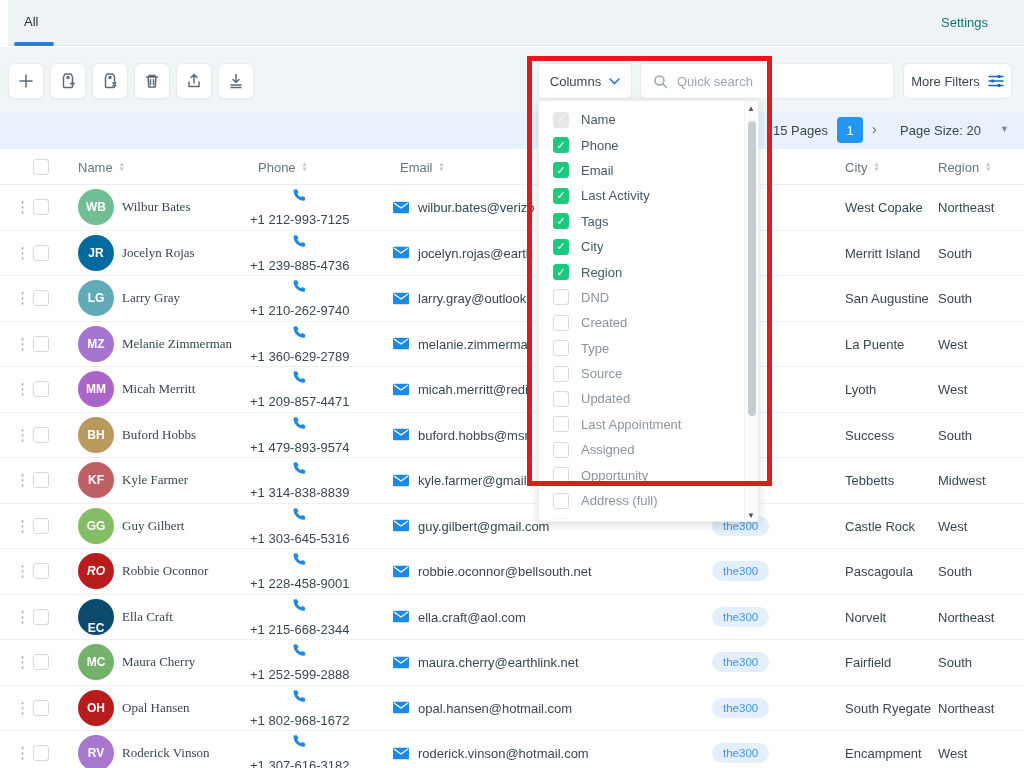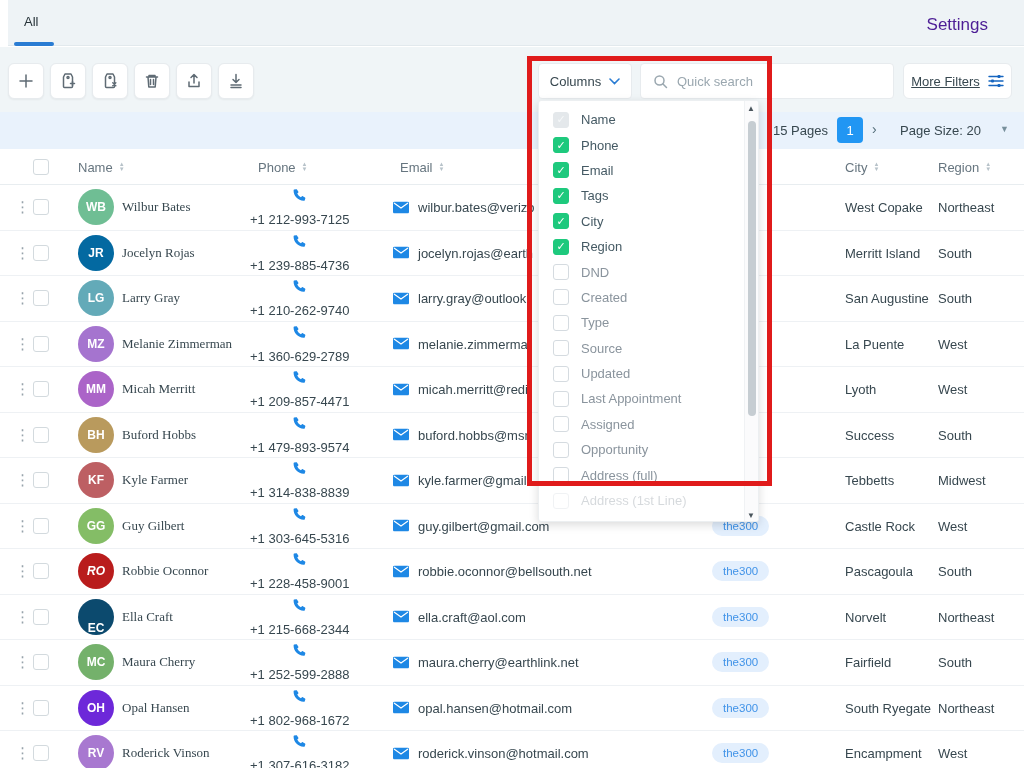--- a/index.html
+++ b/index.html
@@ -6,40 +6,40 @@
   html,body { width:1024px; height:768px; overflow:hidden; background:#fff;
     font-family:"Liberation Sans", sans-serif; }
   .app { position:relative; width:1024px; height:768px; }
 
   
   .tabbar { position:absolute; left:8px; top:0; width:1024px; height:46px;
     background:#eef3f6; border-bottom:1px solid #e2e9ed;padding-left:48px; }
   .tab-all { position:absolute; left:16px; top:14px; font-size:13px; color:#263238; }
   .tab-underline { position:absolute; left:6px; top:42px; width:40px; height:4px;
     background:#2a7cd3; border-radius:2px; }
-  .settings { position:absolute; right:44px; top:15px; font-size:17px; color:#4c1d95;margin-left:10px; }
+  .settings { position:absolute; right:44px; top:15px; font-size:13px; color:#0f766e;margin-left:10px; }
 
   
   .toolbar { position:absolute; left:0; top:47px; width:1024px; height:65px; background:#f0f5f7;padding-left:36px; }
   .tbtn { position:absolute; top:16px; width:36px; height:36px; background:#fff;
     border:1px solid #e7ebee; border-radius:6px; box-shadow:0 1px 2px rgba(0,0,0,.05);
     display:flex; align-items:center; justify-content:center; color:#5f6b74; }
   .tbtn svg { stroke:#5f6b74; fill:none; stroke-width:1.5; stroke-linecap:round; stroke-linejoin:round; }
 
   .columns-btn { position:absolute; left:538px; top:16px; width:94px; height:36px; background:#fff;
     border:1px solid #e7ebee; border-radius:4px; display:flex; align-items:center; justify-content:center;
     gap:8px; font-size:13px; color:#37474f; }
   .search-box { position:absolute; left:640px; top:16px; width:254px; height:36px; background:#fff;
     border:1px solid #e7ebee; border-radius:4px; display:flex; align-items:center; padding-left:12px; gap:9px; }
   .search-box input { border:none; outline:none; font-size:13px; color:#37474f; width:180px;
     font-family:"Liberation Sans", sans-serif; background:transparent; }
   .search-box input::placeholder { color:#9aa7af; }
   .more-filters { position:absolute; left:903px; top:16px; width:109px; height:36px; background:#fff;
     border:1px solid #e7ebee; border-radius:6px; display:flex; align-items:center; justify-content:center;
-    gap:8px; font-size:13px; color:#37474f;text-decoration:underline; }
+    gap:8px; font-size:13px; color:#37474f; }
 
   
   .pagebar { position:absolute; left:0; top:112px; width:1024px; height:37px; background:#e9f2fc; }
   .pages-text { position:absolute; left:773px; top:11px; font-size:13px; color:#37474f; }
   .page-num { position:absolute; left:837px; top:5px; width:26px; height:26px; background:#2196f3;
     border-radius:4px; color:#fff; font-size:13px; display:flex; align-items:center; justify-content:center; }
   .page-next { position:absolute; left:872px; top:9px; font-size:14px; color:#546e7a; }
   .page-size { position:absolute; left:900px; top:11px; font-size:13px; color:#37474f; }
   .page-size-caret { position:absolute; left:1000px; top:12px; font-size:9px; color:#78909c; }
 
@@ -452,21 +452,21 @@
           </svg>
           <span>maura.cherry@earthlink.net</span>
         </span>
         <span class="cel tag">the300</span>
         <span class="cel city">Fairfield</span>
         <span class="cel region">South</span>
       </div>
       <div class="row">
         <span class="cel kebab">⋮</span>
         <span class="cel chk"></span>
-        <span class="cel avatar" style="background: #6d28d9;">
+        <span class="cel avatar" style="background: #b91c1c;">
           <span>OH</span>
         </span>
         <span class="cel nm">Opal Hansen</span>
         <span class="cel ph">
           <svg width="15" height="15" viewBox="0 0 16 16">
             <path fill="#1e88e5" d="M4.4 1.8c.3-.1.7 0 .9.3l1.5 2.4c.2.3.1.7-.1.9L5.6 6.5c.7 1.6 2.3 3.2 3.9 3.9l1.1-1.1c.2-.2.6-.3.9-.1l2.4 1.5c.3.2.4.6.3.9l-.6 1.9c-.1.3-.4.6-.8.6-6 .3-11.4-5.1-11.1-11.1 0-.4.3-.7.6-.8z"></path>
           </svg>
           <span>+1 802-968-1672</span>
         </span>
         <span class="cel em">
@@ -512,20 +512,24 @@
           <span class="cd-box" data-state="checked-disabled"></span>
           <span class="cd-label">Name</span>
         </div>
         <div class="cd-item on">
           <span class="cd-box" data-state="checked"></span>
           <span class="cd-label">Phone</span>
         </div>
         <div class="cd-item on">
           <span class="cd-box" data-state="checked"></span>
           <span class="cd-label">Email</span>
+        </div>
+        <div class="cd-item on">
+          <span class="cd-box" data-state="checked"></span>
+          <span class="cd-label">Last Activity</span>
         </div>
         <div class="cd-item on">
           <span class="cd-box" data-state="checked"></span>
           <span class="cd-label">Tags</span>
         </div>
         <div class="cd-item on">
           <span class="cd-box" data-state="checked"></span>
           <span class="cd-label">City</span>
         </div>
         <div class="cd-item on">

